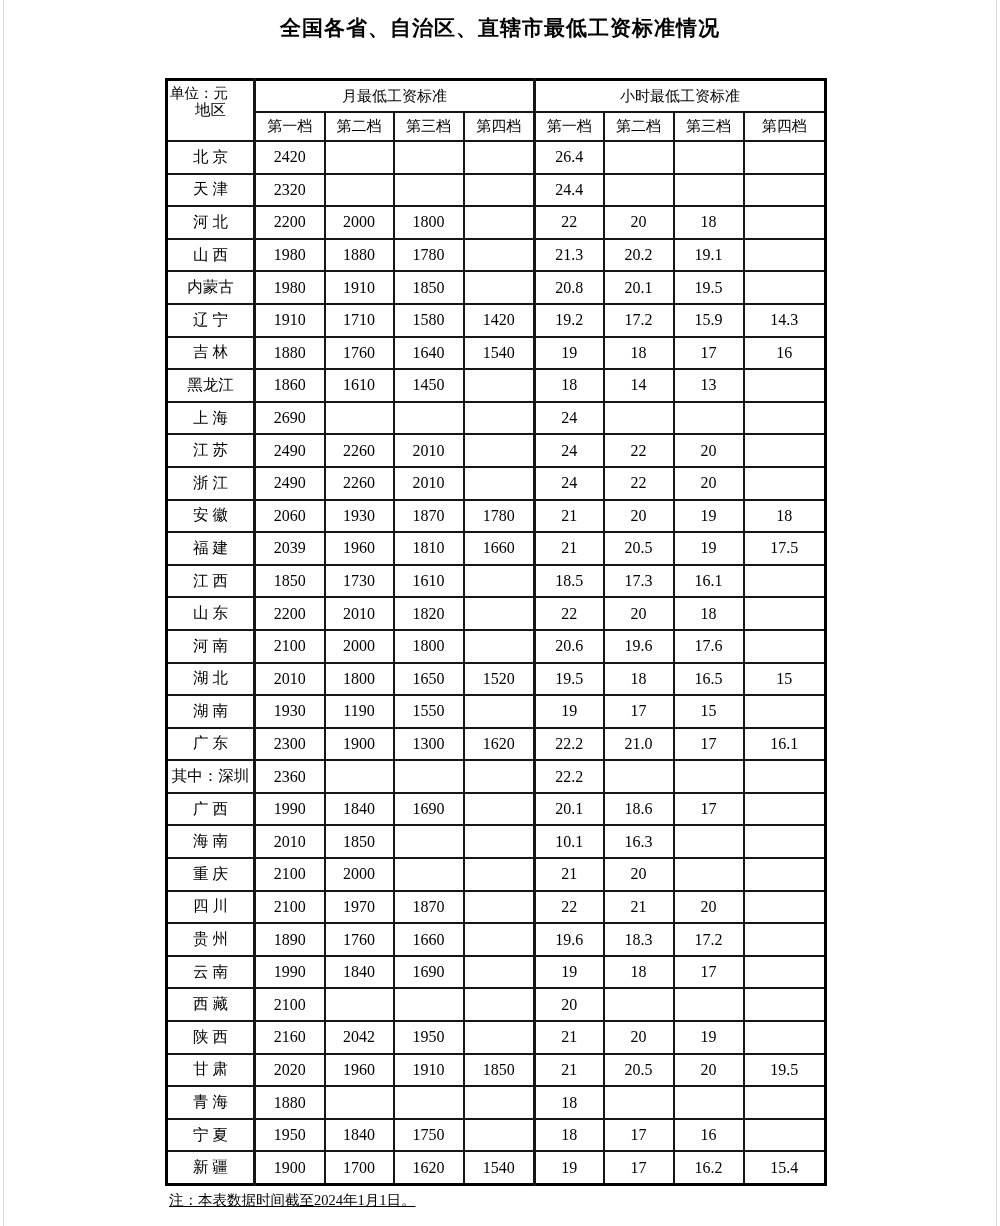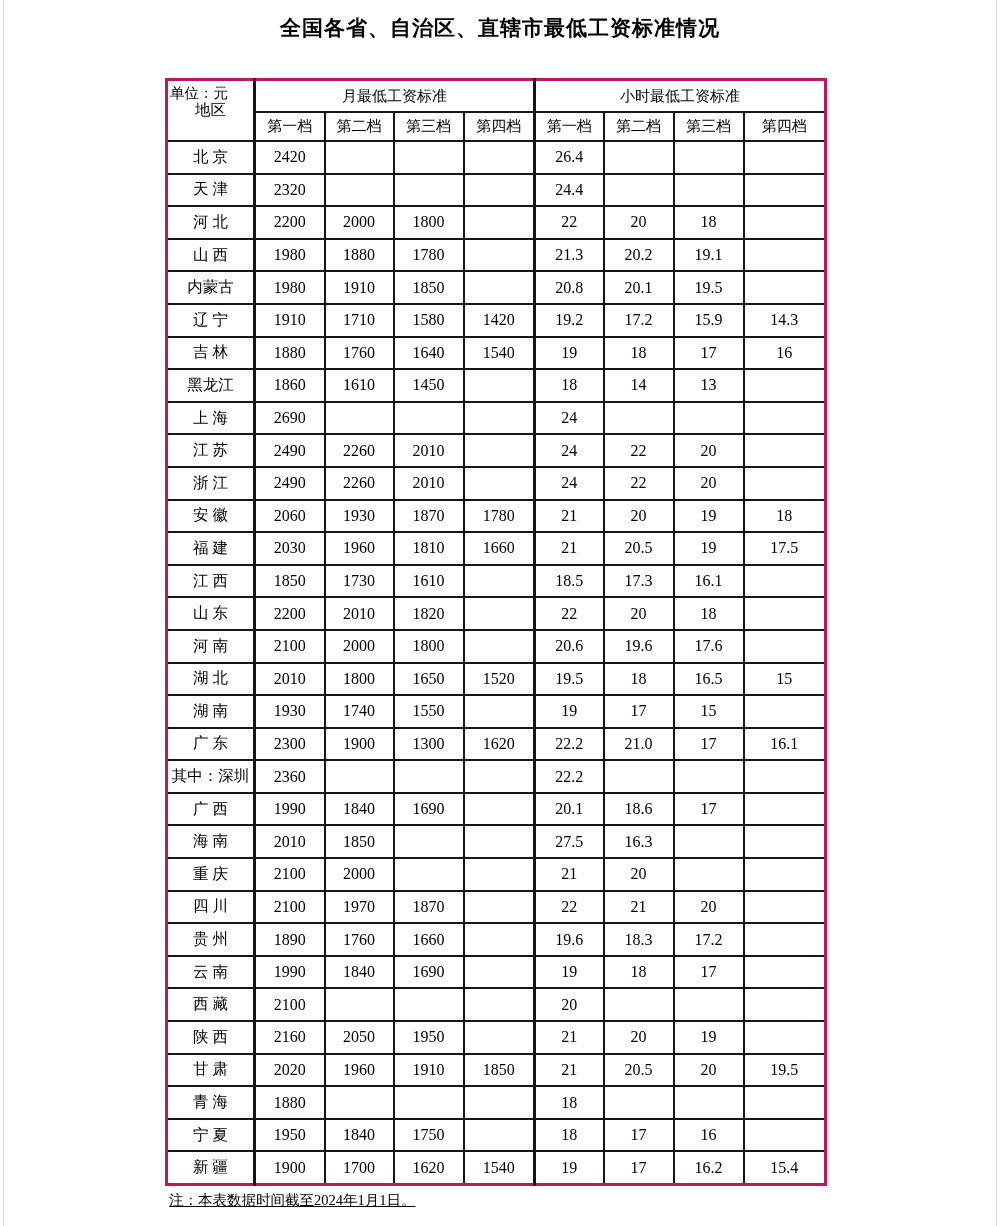--- a/index.html
+++ b/index.html
@@ -47,21 +47,21 @@
     margin-top: 37px;
   }
 
   table.wage-table {
     position: absolute;
     top: 78px;
     left: 165px;
     width: 660px;
     table-layout: fixed;
     border-collapse: collapse;
-    border: 3px solid #be185d;
+    border: 3px solid #000000;
   }
   .wage-table th, .wage-table td {
     border: 2px solid #161616;
     padding: 0;
     text-align: center;
     vertical-align: middle;
     font-weight: normal;
     overflow: hidden;
     white-space: nowrap;
   }
@@ -252,21 +252,21 @@
     <td class="num">1930</td>
     <td class="num">1870</td>
     <td class="num">1780</td>
     <td class="num h-start">21</td>
     <td class="num">20</td>
     <td class="num">19</td>
     <td class="num">18</td>
   </tr>
         <tr>
     <td class="region-cell">福 建</td>
-    <td class="num m-start">2030</td>
+    <td class="num m-start">2039</td>
     <td class="num">1960</td>
     <td class="num">1810</td>
     <td class="num">1660</td>
     <td class="num h-start">21</td>
     <td class="num">20.5</td>
     <td class="num">19</td>
     <td class="num">17.5</td>
   </tr>
         <tr>
     <td class="region-cell">江 西</td>
@@ -308,21 +308,21 @@
     <td class="num">1650</td>
     <td class="num">1520</td>
     <td class="num h-start">19.5</td>
     <td class="num">18</td>
     <td class="num">16.5</td>
     <td class="num">15</td>
   </tr>
         <tr>
     <td class="region-cell">湖 南</td>
     <td class="num m-start">1930</td>
-    <td class="num">1740</td>
+    <td class="num">1190</td>
     <td class="num">1550</td>
     <td class="num"></td>
     <td class="num h-start">19</td>
     <td class="num">17</td>
     <td class="num">15</td>
     <td class="num"></td>
   </tr>
         <tr>
     <td class="region-cell">广 东</td>
     <td class="num m-start">2300</td>
@@ -355,21 +355,21 @@
     <td class="num">18.6</td>
     <td class="num">17</td>
     <td class="num"></td>
   </tr>
         <tr>
     <td class="region-cell">海 南</td>
     <td class="num m-start">2010</td>
     <td class="num">1850</td>
     <td class="num"></td>
     <td class="num"></td>
-    <td class="num h-start">27.5</td>
+    <td class="num h-start">10.1</td>
     <td class="num">16.3</td>
     <td class="num"></td>
     <td class="num"></td>
   </tr>
         <tr>
     <td class="region-cell">重 庆</td>
     <td class="num m-start">2100</td>
     <td class="num">2000</td>
     <td class="num"></td>
     <td class="num"></td>
@@ -418,21 +418,21 @@
     <td class="num"></td>
     <td class="num"></td>
     <td class="num h-start">20</td>
     <td class="num"></td>
     <td class="num"></td>
     <td class="num"></td>
   </tr>
         <tr>
     <td class="region-cell">陕 西</td>
     <td class="num m-start">2160</td>
-    <td class="num">2050</td>
+    <td class="num">2042</td>
     <td class="num">1950</td>
     <td class="num"></td>
     <td class="num h-start">21</td>
     <td class="num">20</td>
     <td class="num">19</td>
     <td class="num"></td>
   </tr>
         <tr>
     <td class="region-cell">甘 肃</td>
     <td class="num m-start">2020</td>

